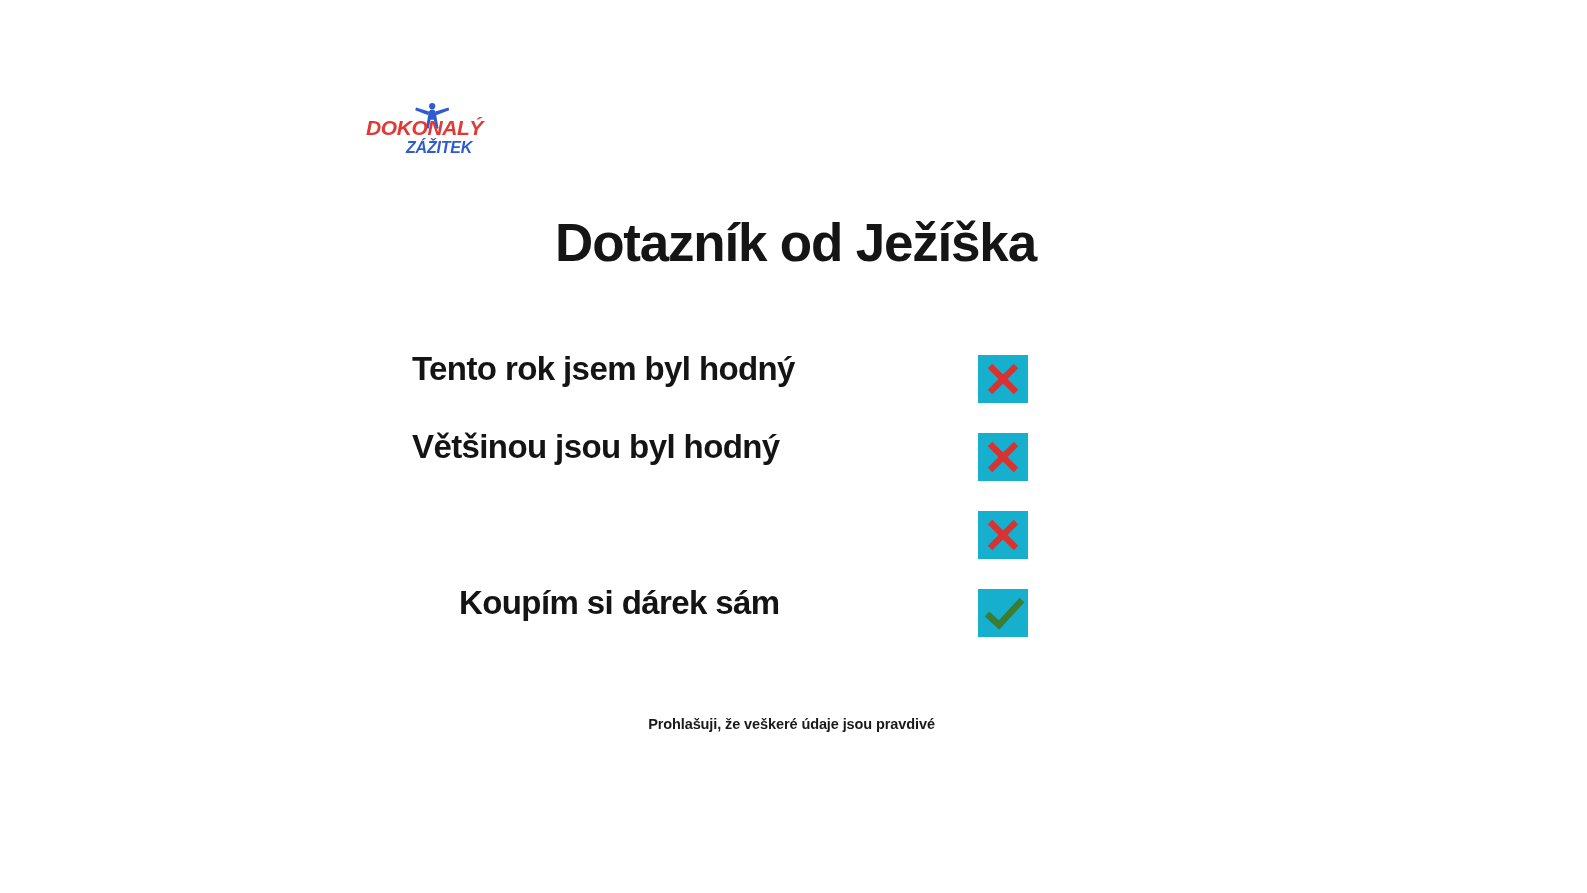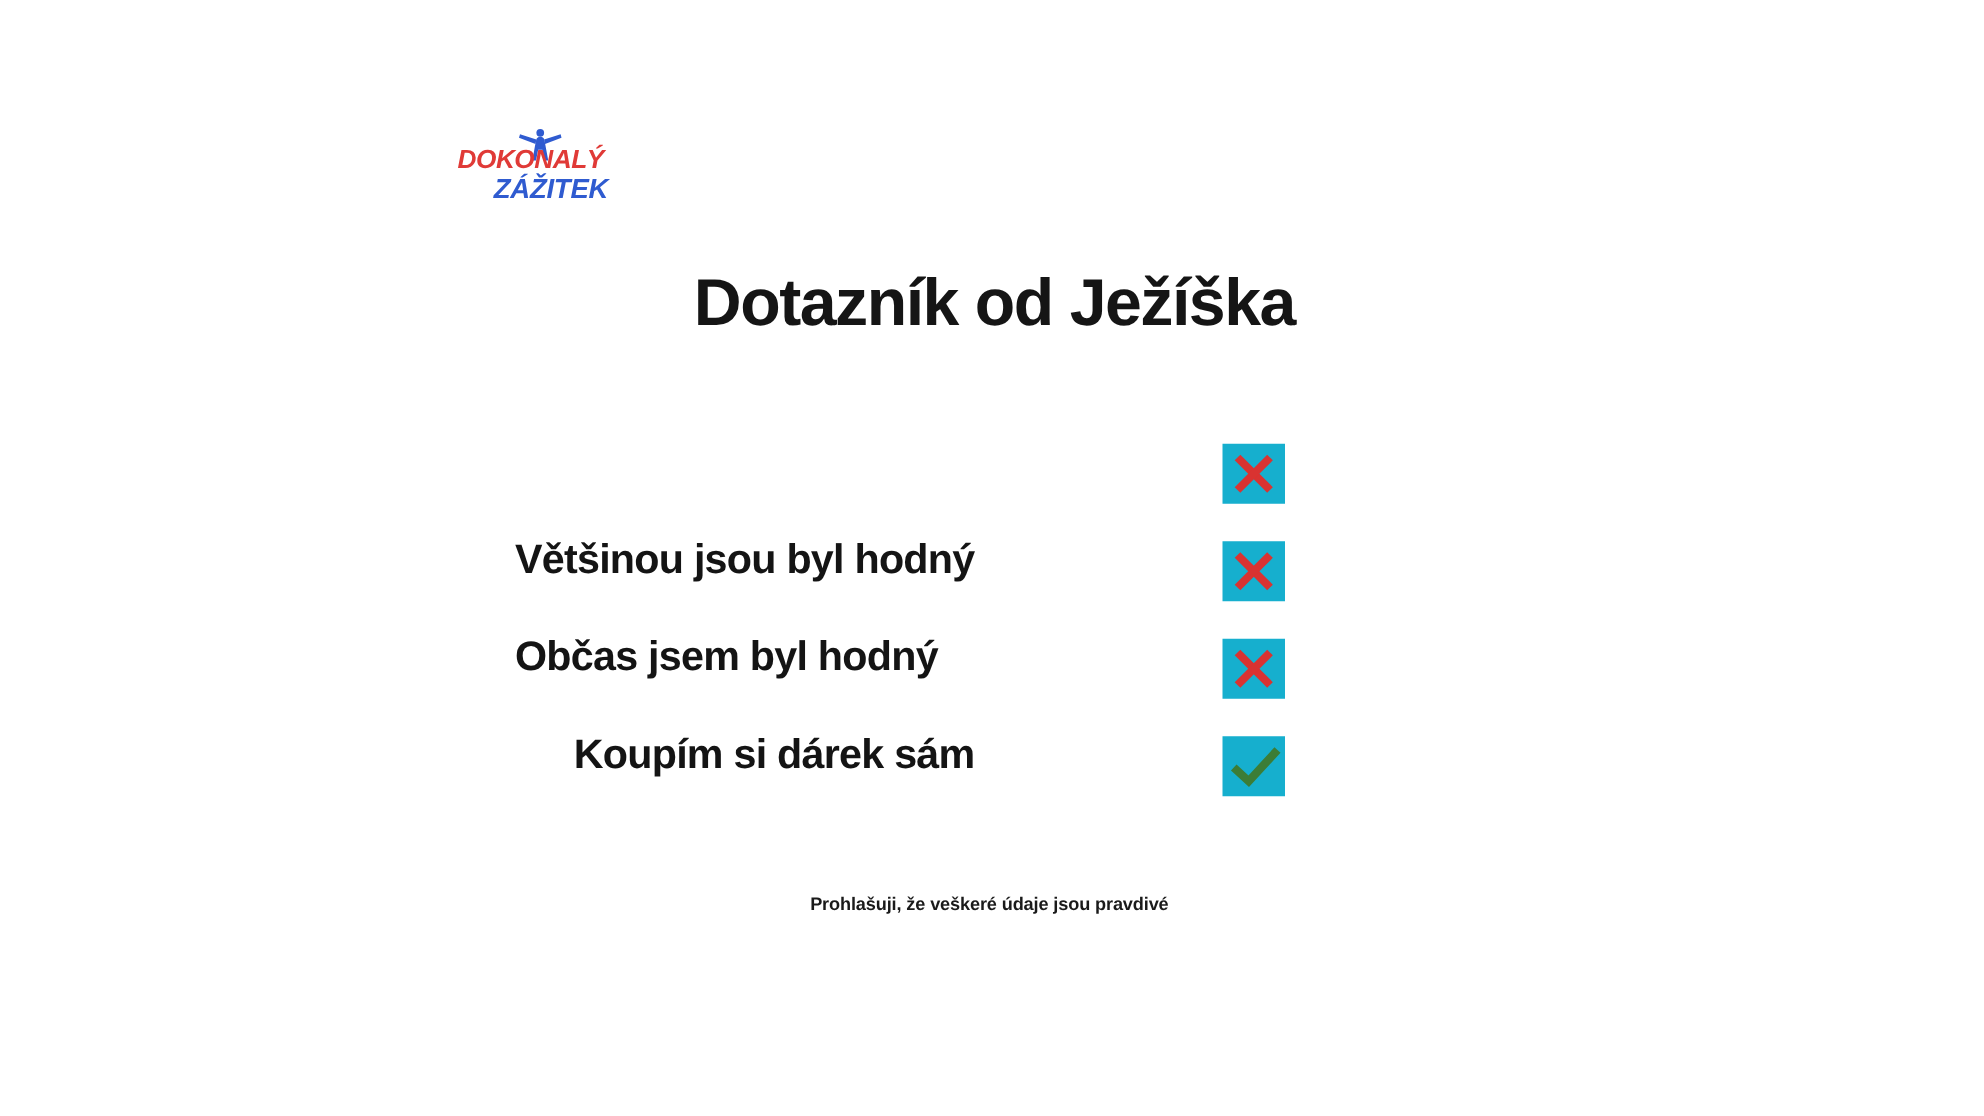--- a/index.html
+++ b/index.html
@@ -46,23 +46,23 @@
     font-size: 21px;
     font-weight: 700;
     font-style: italic;
     letter-spacing: -0.4px;
     color: #E03A37;
     line-height: 1;
     font-family: "Liberation Sans", "DejaVu Sans", sans-serif;
   }
   .logo-word-bottom {
     position: absolute;
-    left: 29px;
+    left: 40px;
     top: 40px;
-    font-size: 22px;
+    font-size: 16px;
     font-weight: 700;
     font-style: italic;
     letter-spacing: -0.2px;
     color: #2F5BD0;
     line-height: 1;
     font-family: "Liberation Sans", "DejaVu Sans", sans-serif;
   }
 
   
   .page-title {
@@ -152,20 +152,21 @@
     </span>
     <span class="logo-word-top">DOKONALÝ</span>
     <span class="logo-word-bottom">ZÁŽITEK</span>
   </div>
 
   <h1 class="page-title">Dotazník od Ježíška</h1>
 
   <div class="rows">
 
     <div class="row">
+      <span class="row-label">Tento rok jsem byl hodný</span>
       <span class="checkbox">
         <svg viewBox="0 0 50 48" aria-hidden="true">
           <g stroke="#D93331" stroke-width="6.4" stroke-linecap="butt">
             <line x1="12" y1="11" x2="38" y2="37"></line>
             <line x1="38" y1="11" x2="12" y2="37"></line>
           </g>
         </svg>
       </span>
     </div>
 
@@ -175,21 +176,20 @@
         <svg viewBox="0 0 50 48" aria-hidden="true">
           <g stroke="#D93331" stroke-width="6.4" stroke-linecap="butt">
             <line x1="12" y1="11" x2="38" y2="37"></line>
             <line x1="38" y1="11" x2="12" y2="37"></line>
           </g>
         </svg>
       </span>
     </div>
 
     <div class="row">
-      <span class="row-label">Občas jsem byl hodný</span>
       <span class="checkbox">
         <svg viewBox="0 0 50 48" aria-hidden="true">
           <g stroke="#D93331" stroke-width="6.4" stroke-linecap="butt">
             <line x1="12" y1="11" x2="38" y2="37"></line>
             <line x1="38" y1="11" x2="12" y2="37"></line>
           </g>
         </svg>
       </span>
     </div>
 

